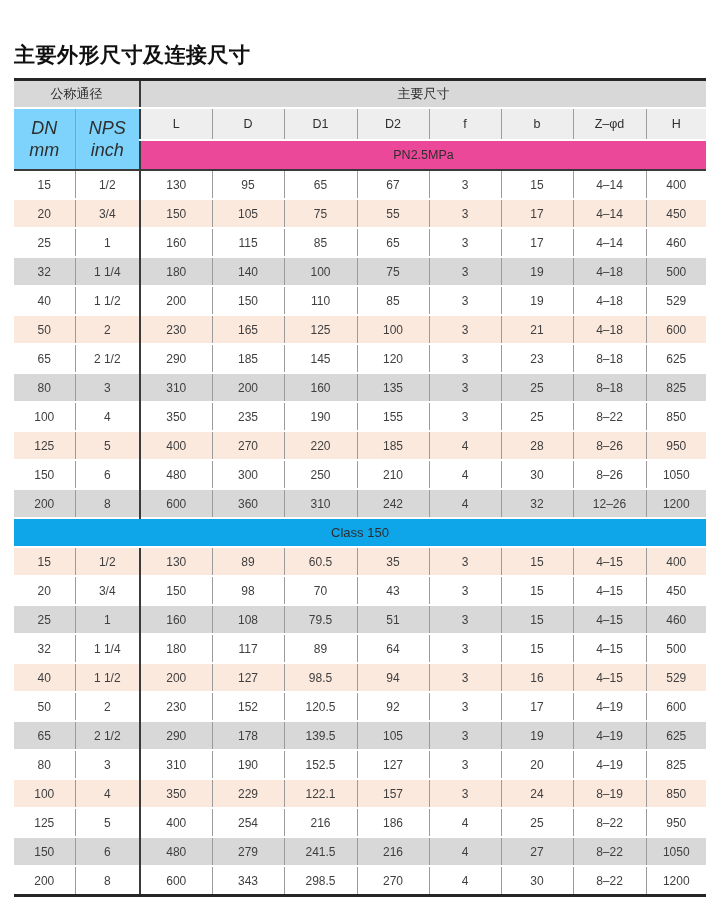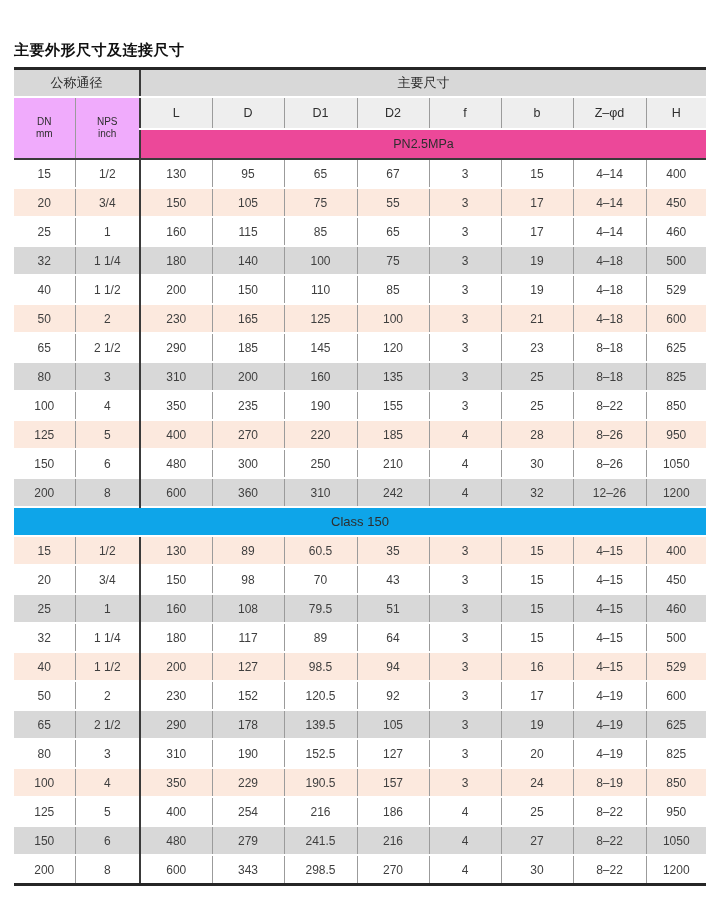--- a/index.html
+++ b/index.html
@@ -7,28 +7,28 @@
     width: 720px; height: 920px;
     background: #ffffff;
     position: relative;
     font-family: "Liberation Sans", "DejaVu Sans", sans-serif;
     color: #3f3f3f;
     overflow: hidden;
   }
   .page-title {
     position: absolute;
     left: 14px; top: 41px;
-    font-size: 15px;
+    font-size: 21px;
     font-weight: 700;
     color: #101010;
     letter-spacing: 0.5px;
   }
   table.dims {
     position: absolute;
-    left: 14px; top: 67px;
+    left: 14px; top: 78px;
     width: 692px;
     border-collapse: collapse;
     table-layout: fixed;
     border-top: 3px solid #262626;
     border-bottom: 3px solid #262626;
   }
   th, td {
     padding: 0;
     margin: 0;
     text-align: center;
@@ -40,25 +40,26 @@
   }
   
   tr.group-row th {
     height: 26px;
     background: #d8d8d8;
     font-size: 13px;
     color: #2e2e2e;
     border-bottom: 2px solid #ffffff;
   }
   th.dn-cell {
-    background: #f0abfc;
-    font-size: 10px;
+    background: #7dd3fc;
+    font-size: 18px;
     line-height: 1.25;
     color: #2e2e2e;
     border-bottom: 2px solid #3a3a3a;
+    font-style: italic;
   }
   th.col-cell {
     height: 30px;
     background: #eeeeee;
     font-size: 12.5px;
     color: #2e2e2e;
     border-bottom: 2px solid #ffffff;
   }
   tr.pn-row th {
     height: 28px;
@@ -373,21 +374,21 @@
         <td class="bl-gray">3</td>
         <td class="bl-gray">20</td>
         <td class="bl-gray">4–19</td>
         <td class="bl-gray">825</td>
       </tr>
       <tr class="stripe-pink">
         <td>100</td>
         <td class="bl-gray">4</td>
         <td class="bl-dark">350</td>
         <td class="bl-gray">229</td>
-        <td class="bl-gray">190.5</td>
+        <td class="bl-gray">122.1</td>
         <td class="bl-gray">157</td>
         <td class="bl-gray">3</td>
         <td class="bl-gray">24</td>
         <td class="bl-gray">8–19</td>
         <td class="bl-gray">850</td>
       </tr>
       <tr class="stripe-white">
         <td>125</td>
         <td class="bl-gray">5</td>
         <td class="bl-dark">400</td>

